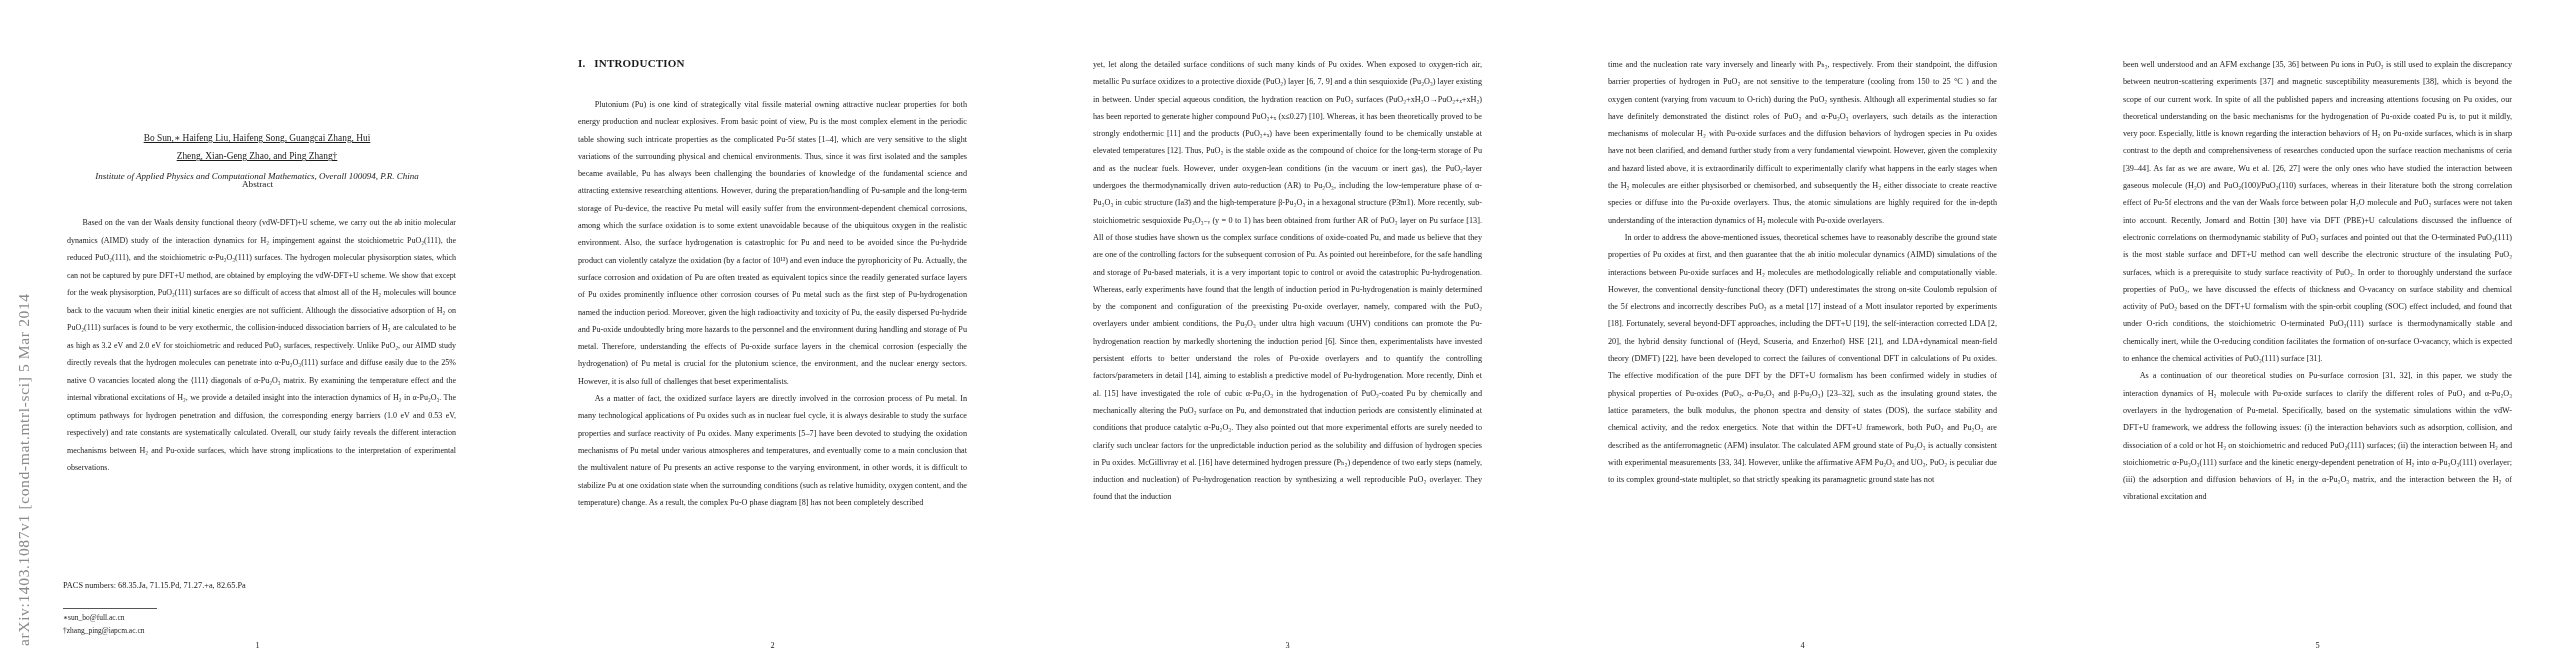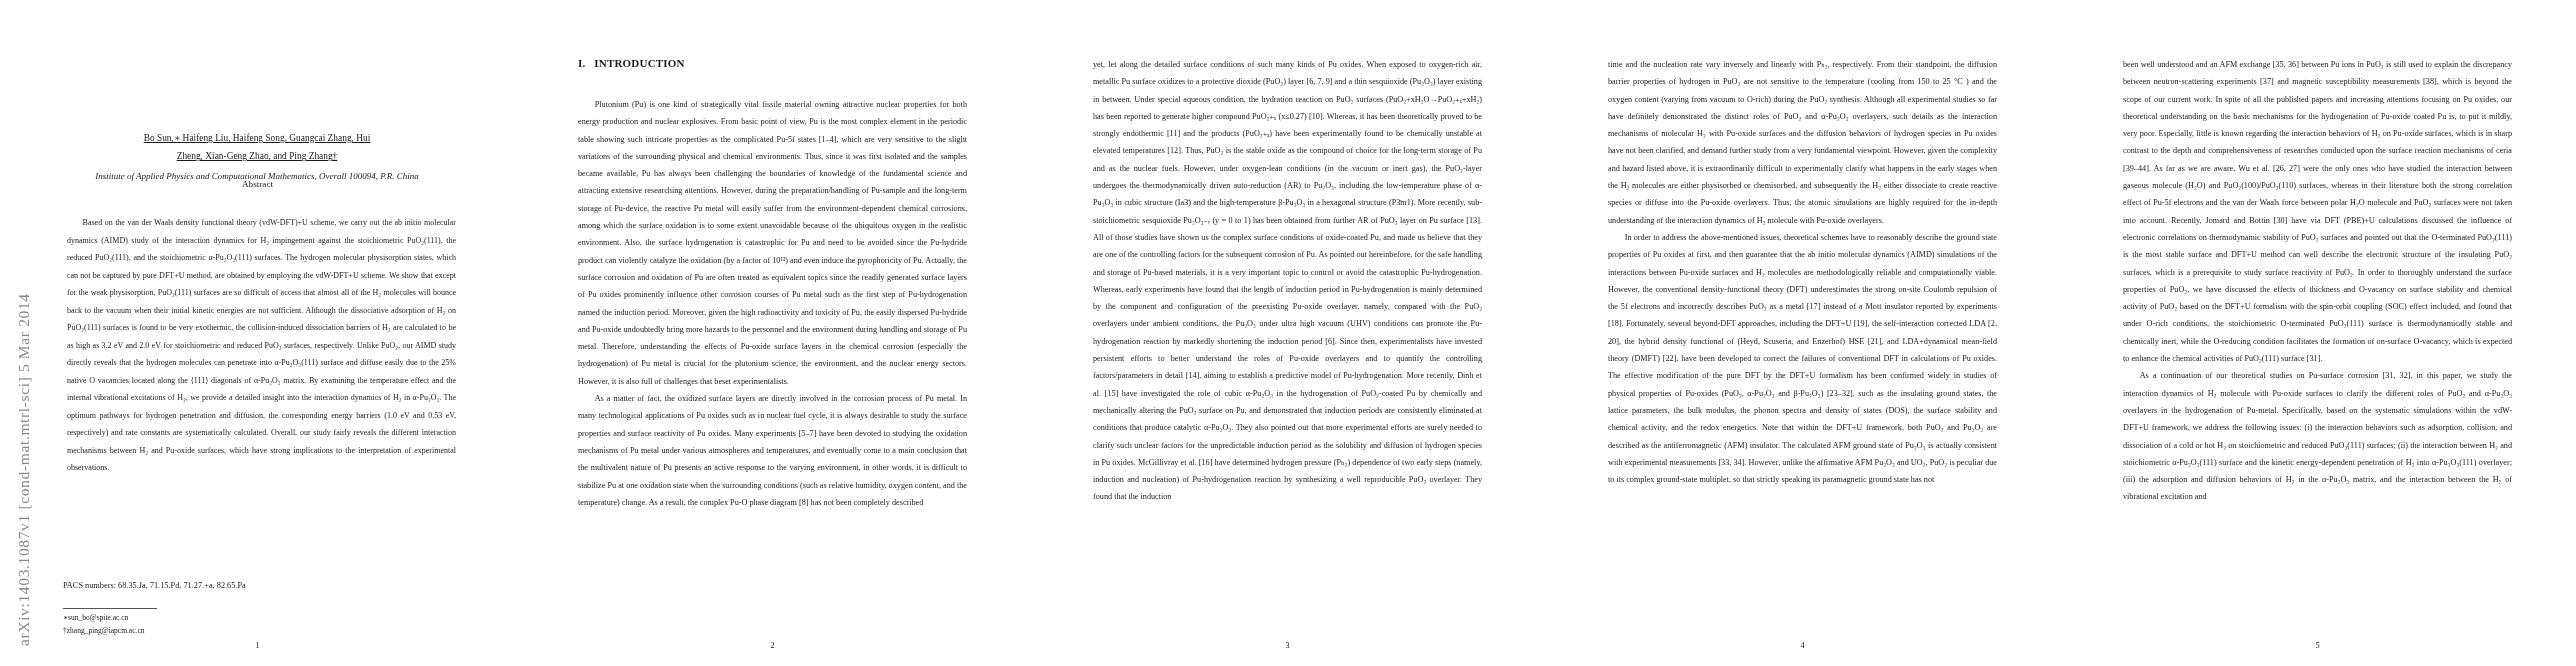--- a/index.html
+++ b/index.html
@@ -133,21 +133,21 @@
 
   <span class="arxiv-text">arXiv:1403.1087v1  [cond-mat.mtrl-sci]  5 Mar 2014</span>
 
   <section class="page">
     <div class="authors">Bo Sun,∗ Haifeng Liu, Haifeng Song, Guangcai Zhang, Hui Zheng, Xian-Geng Zhao, and Ping Zhang†</div>
     <div class="affiliation">Institute of Applied Physics and Computational Mathematics, Overall 100094, P.R. China</div>
     <div class="abstract-head">Abstract</div>
     <p class="abstract">Based on the van der Waals density functional theory (vdW-DFT)+U scheme, we carry out the ab initio molecular dynamics (AIMD) study of the interaction dynamics for H₂ impingement against the stoichiometric PuO₂(111), the reduced PuO₂(111), and the stoichiometric α-Pu₂O₃(111) surfaces. The hydrogen molecular physisorption states, which can not be captured by pure DFT+U method, are obtained by employing the vdW-DFT+U scheme. We show that except for the weak physisorption, PuO₂(111) surfaces are so difficult of access that almost all of the H₂ molecules will bounce back to the vacuum when their initial kinetic energies are not sufficient. Although the dissociative adsorption of H₂ on PuO₂(111) surfaces is found to be very exothermic, the collision-induced dissociation barriers of H₂ are calculated to be as high as 3.2 eV and 2.0 eV for stoichiometric and reduced PuO₂ surfaces, respectively. Unlike PuO₂, our AIMD study directly reveals that the hydrogen molecules can penetrate into α-Pu₂O₃(111) surface and diffuse easily due to the 25% native O vacancies located along the ⟨111⟩ diagonals of α-Pu₂O₃ matrix. By examining the temperature effect and the internal vibrational excitations of H₂, we provide a detailed insight into the interaction dynamics of H₂ in α-Pu₂O₃. The optimum pathways for hydrogen penetration and diffusion, the corresponding energy barriers (1.0 eV and 0.53 eV, respectively) and rate constants are systematically calculated. Overall, our study fairly reveals the different interaction mechanisms between H₂ and Pu-oxide surfaces, which have strong implications to the interpretation of experimental observations.</p>
     <div class="pacs">PACS numbers: 68.35.Ja, 71.15.Pd, 71.27.+a, 82.65.Pa</div>
     <div class="fnrule"></div>
-    <div class="footnote fn1">∗sun_bo@spite.ac.cn</div>
+    <div class="footnote fn1">∗sun_bo@full.ac.cn</div>
     <div class="footnote fn2">†zhang_ping@iapcm.ac.cn</div>
     <div class="pagenum">1</div>
   </section>
 
   <section class="page">
     <h2 class="sechead">I.&nbsp;&nbsp;&nbsp;INTRODUCTION</h2>
     <div class="pbody with-head">
       <p class="para indent">Plutonium (Pu) is one kind of strategically vital fissile material owning attractive nuclear properties for both energy production and nuclear explosives. From basic point of view, Pu is the most complex element in the periodic table showing such intricate properties as the complicated Pu-5f states [1–4], which are very sensitive to the slight variations of the surrounding physical and chemical environments. Thus, since it was first isolated and the samples became available, Pu has always been challenging the boundaries of knowledge of the fundamental science and attracting extensive researching attentions. However, during the preparation/handling of Pu-sample and the long-term storage of Pu-device, the reactive Pu metal will easily suffer from the environment-dependent chemical corrosions, among which the surface oxidation is to some extent unavoidable because of the ubiquitous oxygen in the realistic environment. Also, the surface hydrogenation is catastrophic for Pu and need to be avoided since the Pu-hydride product can violently catalyze the oxidation (by a factor of 10¹³) and even induce the pyrophoricity of Pu. Actually, the surface corrosion and oxidation of Pu are often treated as equivalent topics since the readily generated surface layers of Pu oxides prominently influence other corrosion courses of Pu metal such as the first step of Pu-hydrogenation named the induction period. Moreover, given the high radioactivity and toxicity of Pu, the easily dispersed Pu-hydride and Pu-oxide undoubtedly bring more hazards to the personnel and the environment during handling and storage of Pu metal. Therefore, understanding the effects of Pu-oxide surface layers in the chemical corrosion (especially the hydrogenation) of Pu metal is crucial for the plutonium science, the environment, and the nuclear energy sectors. However, it is also full of challenges that beset experimentalists.</p>
       <p class="para indent">As a matter of fact, the oxidized surface layers are directly involved in the corrosion process of Pu metal. In many technological applications of Pu oxides such as in nuclear fuel cycle, it is always desirable to study the surface properties and surface reactivity of Pu oxides. Many experiments [5–7] have been devoted to studying the oxidation mechanisms of Pu metal under various atmospheres and temperatures, and eventually come to a main conclusion that the multivalent nature of Pu presents an active response to the varying environment, in other words, it is difficult to stabilize Pu at one oxidation state when the surrounding conditions (such as relative humidity, oxygen content, and the temperature) change. As a result, the complex Pu-O phase diagram [8] has not been completely described</p>
     </div>

